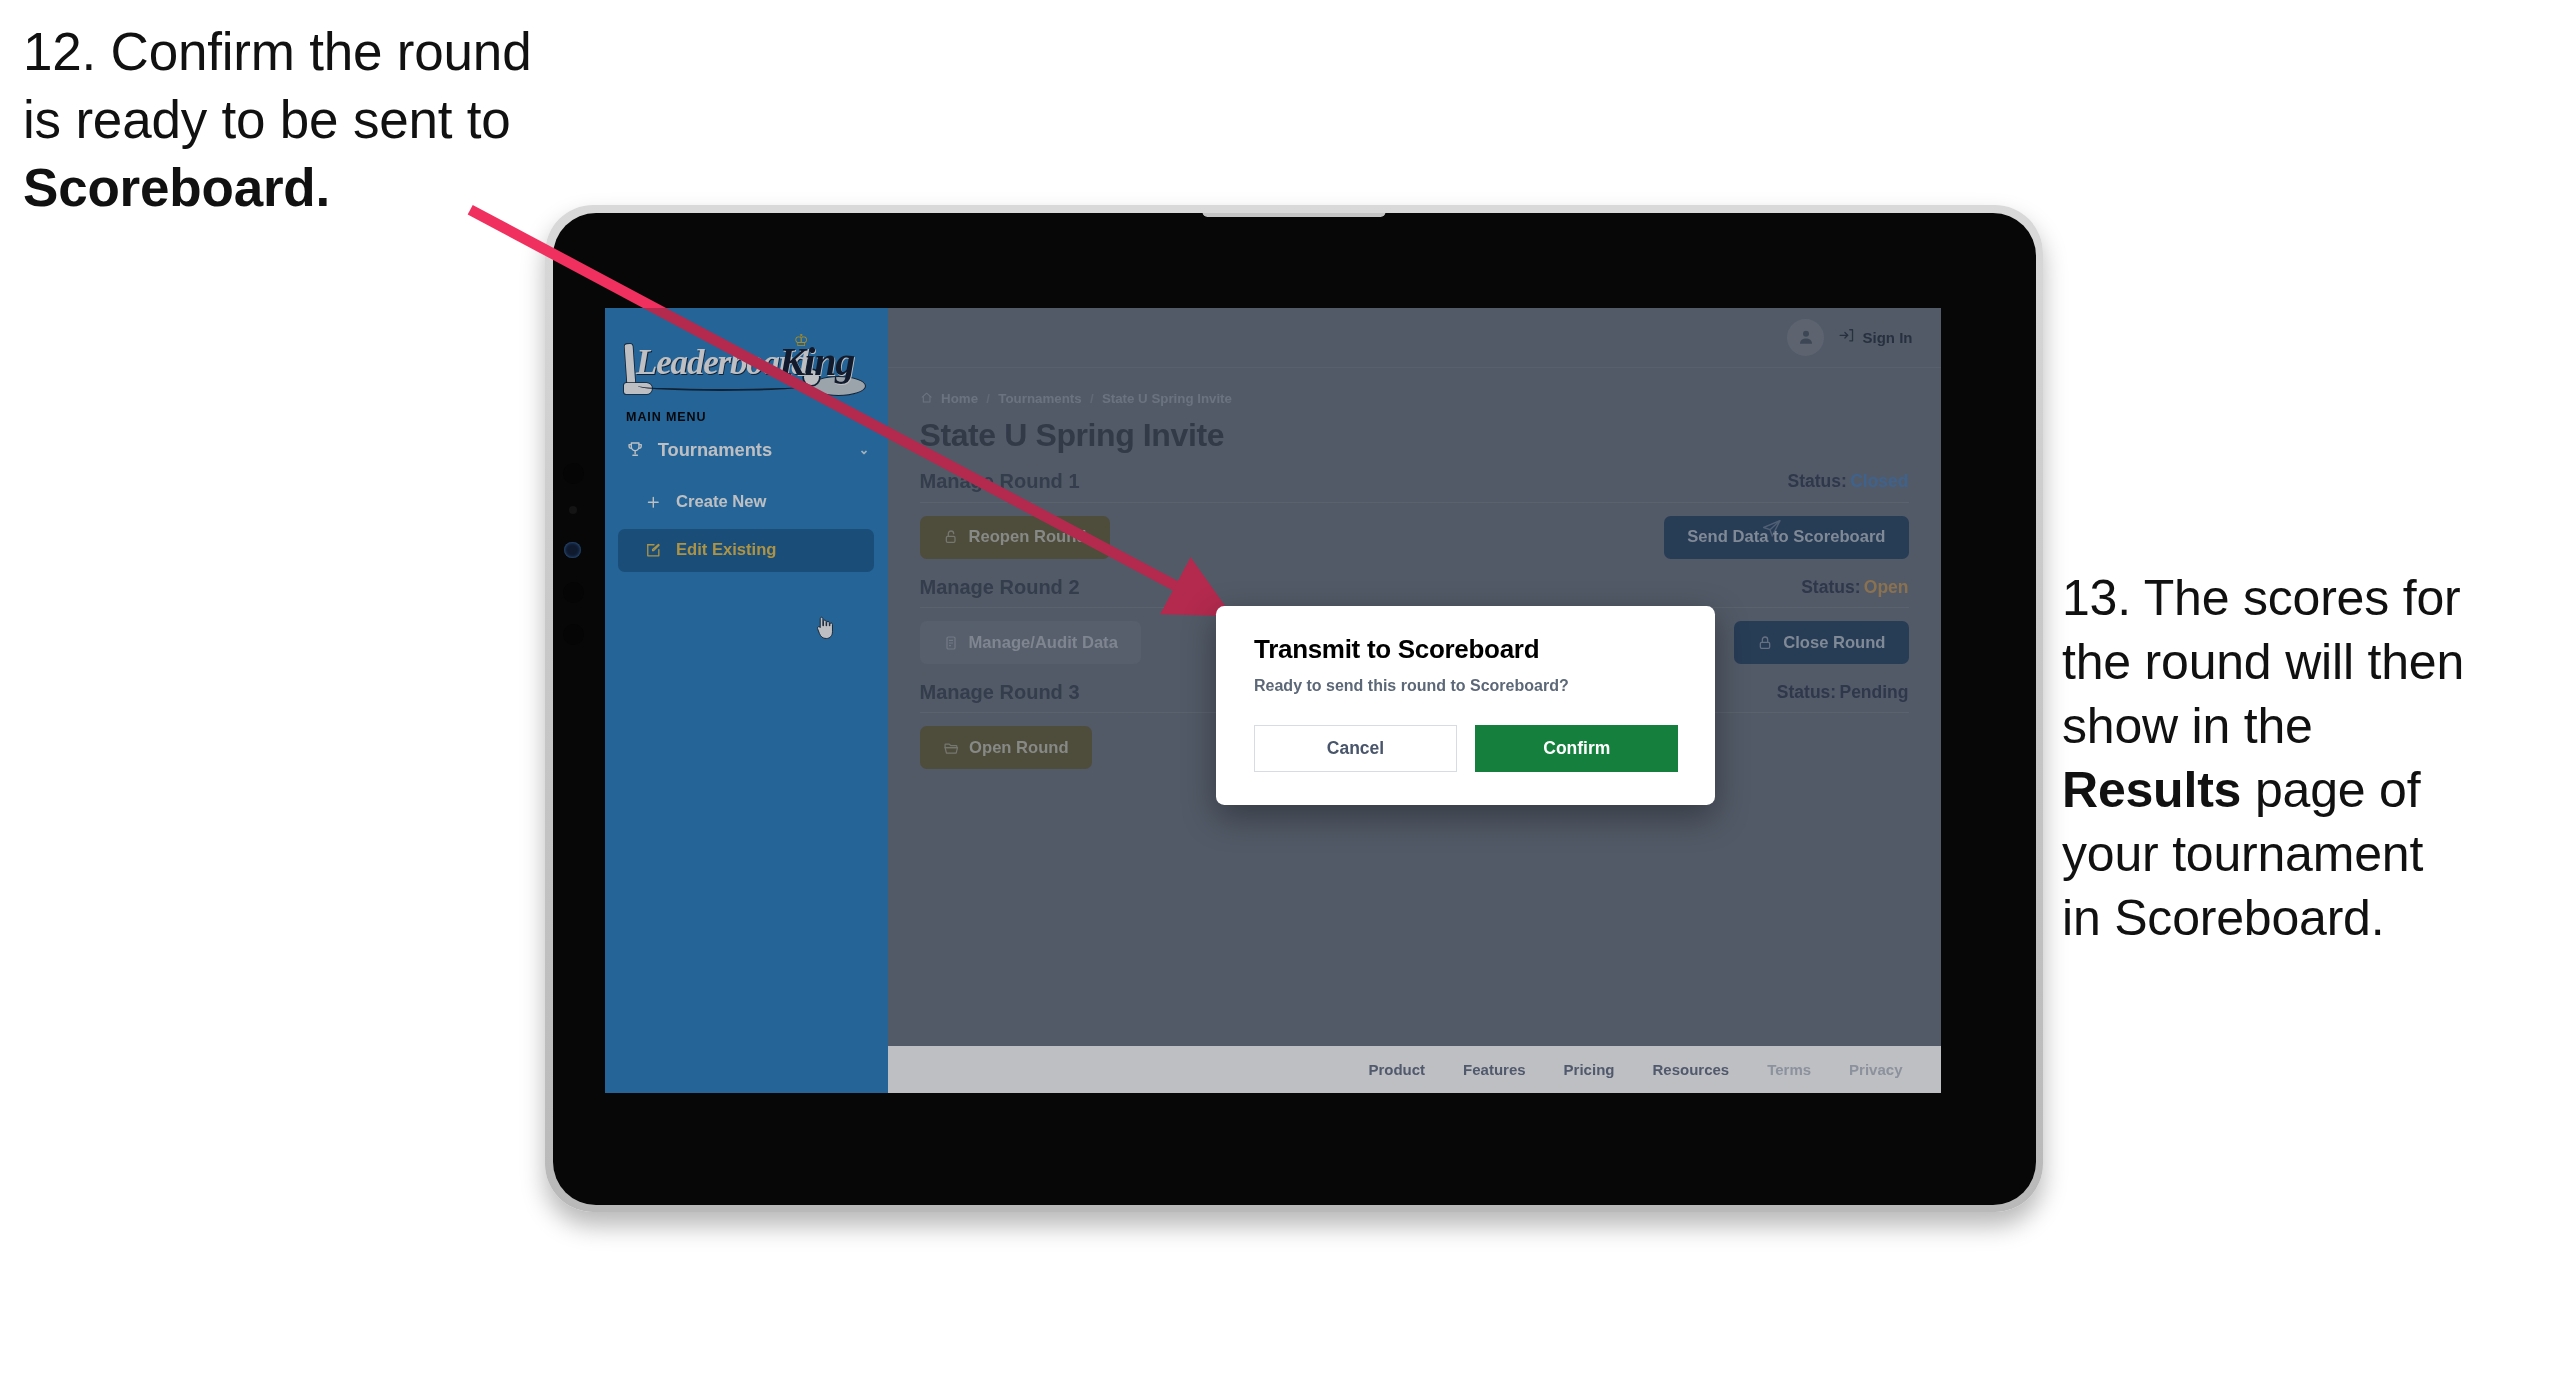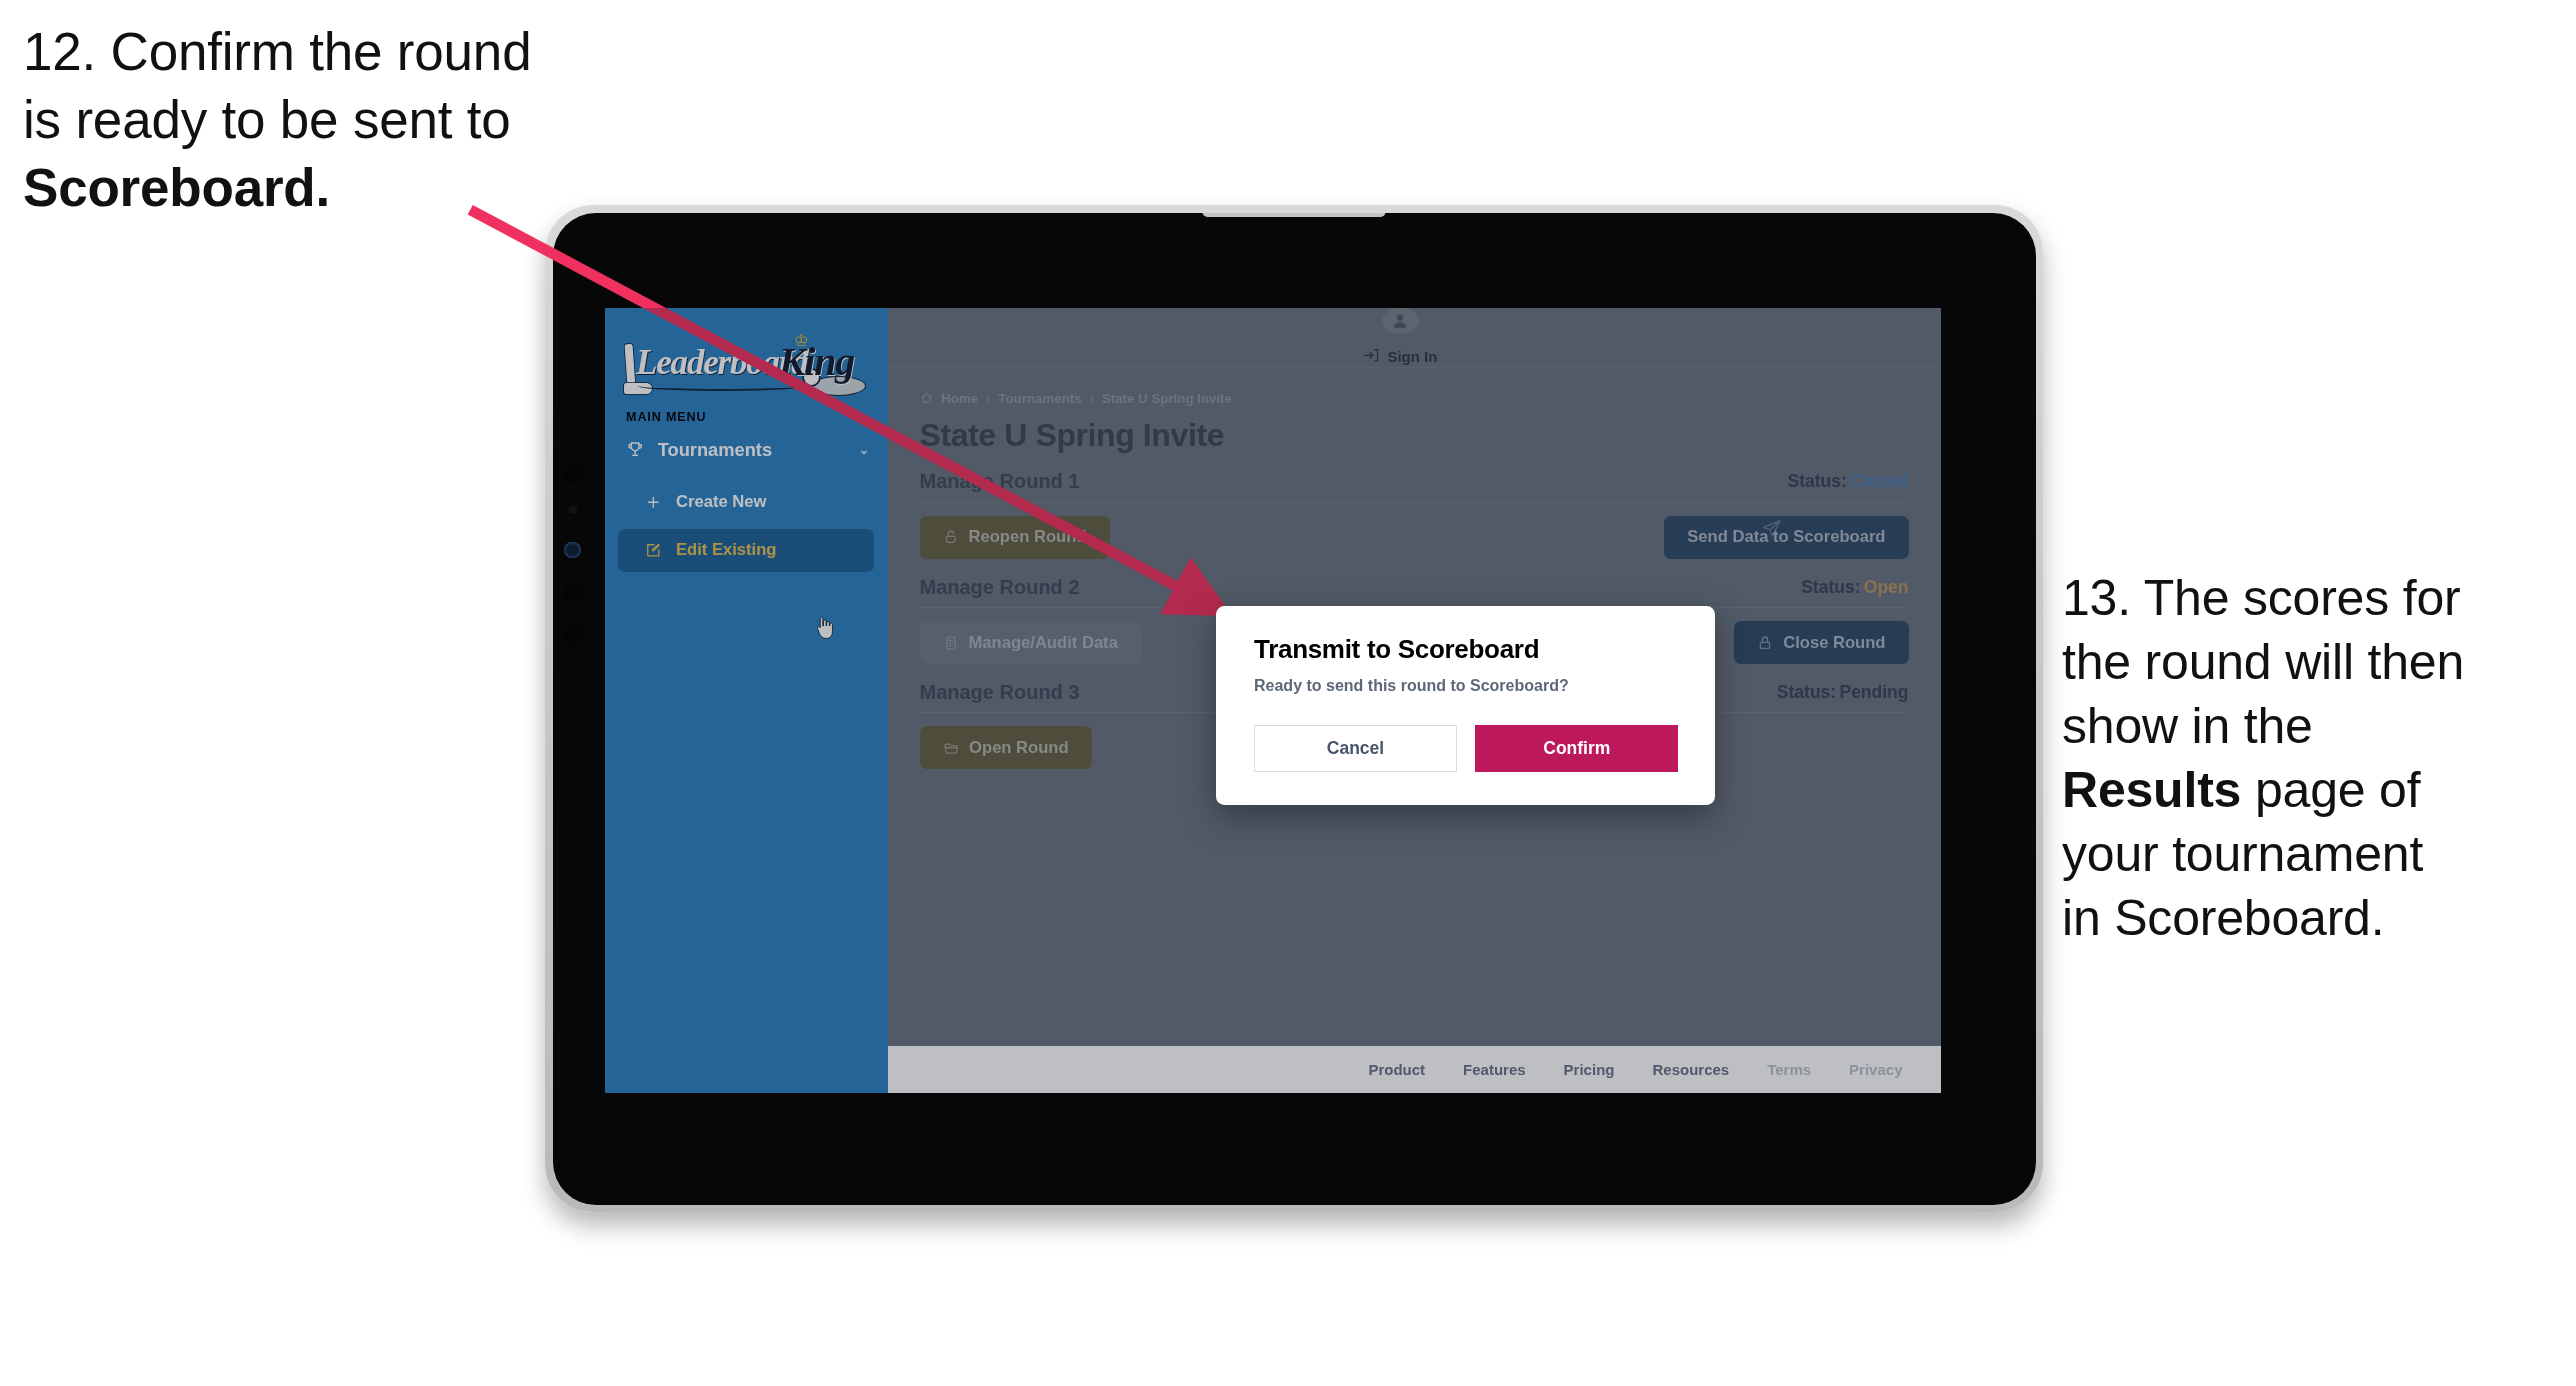--- a/index.html
+++ b/index.html
@@ -138,21 +138,20 @@
     position:absolute; left: 208px; top: 308px; width: 21.6px; height: 25px;
     z-index: 6;
   }
 
   
   #main { flex: 1; position: relative; background:#6a7382; display:flex; flex-direction:column; }
   #topbar {
     height: 60px; display:flex; align-items:center; justify-content:flex-end;
     padding-right: 28px; gap: 13.3px;
     border-bottom: 0.8px solid rgba(255,255,255,.07);
-    flex-direction: column;
   }
   #avatar {
     width: 37px; height: 37px; border-radius:50%;
     background: rgba(255,255,255,.10);
     display:flex; align-items:center; justify-content:center;
   }
   #signin-btn {
     display:flex; align-items:center; gap: 8.3px;
     color:#2e3a4a; font-size: 15px; font-weight: 700;
   }
@@ -208,21 +207,21 @@
   }
   #modal-title { font-size: 26px; font-weight: 700; color:#000000; letter-spacing:-0.3px; }
   #modal-sub { margin-top: 11.6px; font-size: 16px; font-weight: 600; color:#5c6878; }
   #modal-actions { display:flex; gap: 18.3px; margin-top: 30px; }
   .m-btn {
     height: 47px; min-width: 203px; border-radius: 0;
     font-size: 17.5px; font-weight: 600; cursor:pointer;
     display:flex; align-items:center; justify-content:center;
   }
   #btn-cancel { background:#fff; color:#49556a; border: 0.8px solid #d7dce4; }
-  #btn-confirm { background:#be185d; color:#fff; border:none; font-weight: 700; }
+  #btn-confirm { background:#15803d; color:#fff; border:none; font-weight: 700; }
 </style>
 </head>
 <body>
 
 <div id="page">
 
   <div class="annot" id="annot-left">
     <span class="ln">12. Confirm the round</span>
     <span class="ln">is ready to be sent to</span>
     <span class="ln b">Scoreboard.</span>

